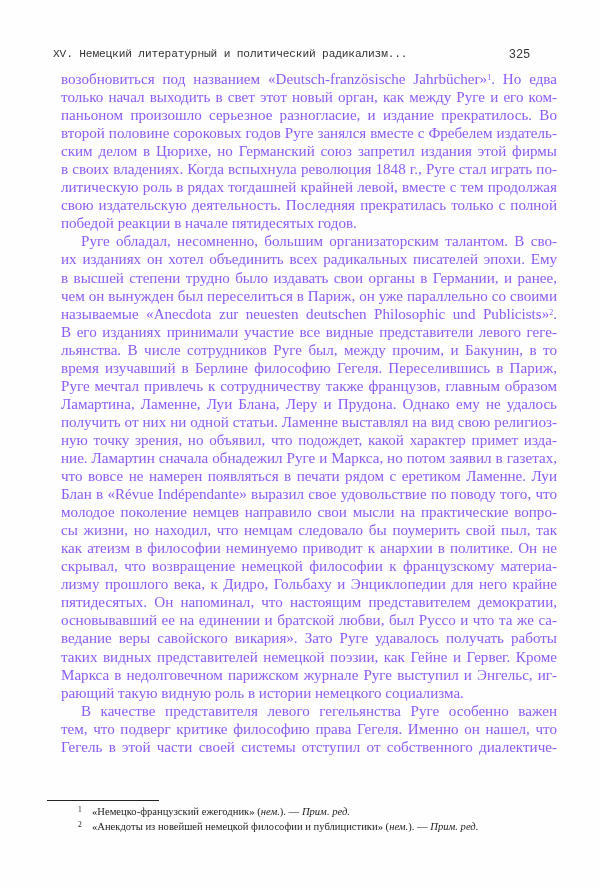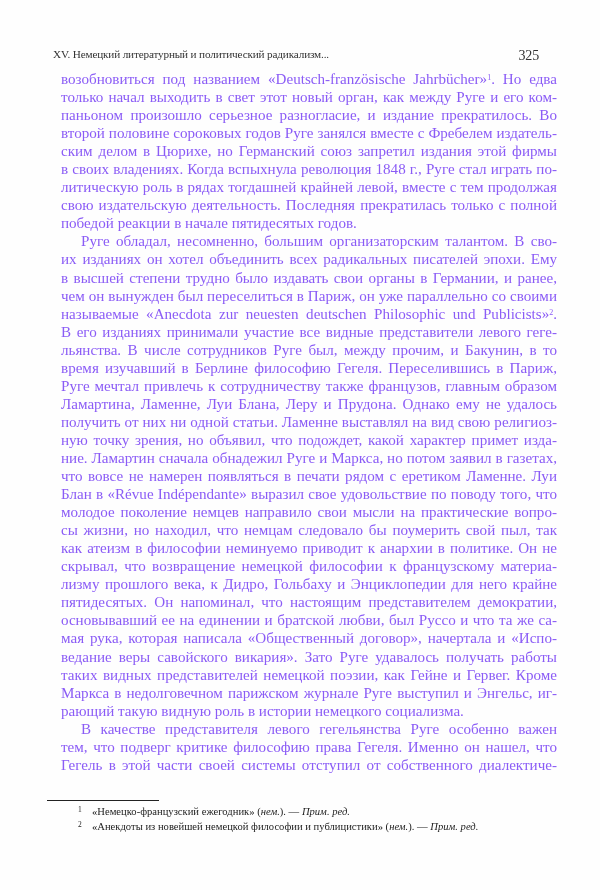--- a/index.html
+++ b/index.html
@@ -1,24 +1,24 @@
 <!DOCTYPE html>
 <html><head>
 <meta charset="utf-8">
 <style>
   html, body { margin: 0; padding: 0; background: #ffffff; }
   body { width: 600px; height: 890px; position: relative; overflow: hidden; color: #1a1a1a; }
   .page { position: absolute; left: 0; top: 0; width: 600px; height: 890px; background: #fefefe; }
   .running-head {
     position: absolute; left: 53px; top: 48px; width: 490px; height: 18px;
-    font-family: Liberation Serif, serif; font-size: 11.2px; color: #333;
+    font-family: Liberation Mono, monospace; font-size: 11.2px; color: #333;
     letter-spacing: -0.15px;
   }
   .running-head .title { position: absolute; left: 0; top: 0; white-space: nowrap; }
-  .running-head .pnum { position: absolute; right: 4px; top: 0; font-size: 14px; }
+  .running-head .pnum { position: absolute; right: 13px; top: 0; font-size: 12px; }
   .body-text {
     position: absolute; left: 61px; top: 70px; width: 496px;
     font-family: "Liberation Serif", serif; font-size: 15.1px; line-height: 18.05px;
     color: #8b5cf6;
   }
   .line { display: block; height: 18.05px; white-space: nowrap; text-align: justify; text-align-last: justify; overflow: visible; }
   .line.last { text-align-last: left; }
   .line.indent { padding-left: 20px; }
   sup { font-size: 8px; vertical-align: top; position: relative; top: -1px; }
   .fn-rule { position: absolute; left: 47px; top: 800px; width: 112px; height: 1px; background: #222; }
@@ -65,21 +65,20 @@
       <span class="line"><span>ние. Ламартин сначала обнадежил Руге и Маркса, но потом заявил в газетах,</span></span>
       <span class="line"><span>что вовсе не намерен появляться в печати рядом с еретиком Ламенне. Луи</span></span>
       <span class="line"><span>Блан в «Révue Indépendante» выразил свое удовольствие по поводу того, что</span></span>
       <span class="line"><span>молодое поколение немцев направило свои мысли на практические вопро-</span></span>
       <span class="line"><span>сы жизни, но находил, что немцам следовало бы поумерить свой пыл, так</span></span>
       <span class="line"><span>как атеизм в философии неминуемо приводит к анархии в политике. Он не</span></span>
       <span class="line"><span>скрывал, что возвращение немецкой философии к французскому материа-</span></span>
       <span class="line"><span>лизму прошлого века, к Дидро, Гольбаху и Энциклопедии для него крайне</span></span>
       <span class="line"><span>пятидесятых. Он напоминал, что настоящим представителем демократии,</span></span>
       <span class="line"><span>основывавший ее на единении и братской любви, был Руссо и что та же са-</span></span>
-      <span class="line"><span>мая рука, которая написала «Общественный договор», начертала и «Испо-</span></span>
       <span class="line"><span>ведание веры савойского викария». Зато Руге удавалось получать работы</span></span>
       <span class="line"><span>таких видных представителей немецкой поэзии, как Гейне и Гервег. Кроме</span></span>
       <span class="line"><span>Маркса в недолговечном парижском журнале Руге выступил и Энгельс, иг-</span></span>
       <span class="line last"><span>рающий такую видную роль в истории немецкого социализма.</span></span>
       <span class="line indent"><span>В качестве представителя левого гегельянства Руге особенно важен</span></span>
       <span class="line"><span>тем, что подверг критике философию права Гегеля. Именно он нашел, что</span></span>
       <span class="line"><span>Гегель в этой части своей системы отступил от собственного диалектиче-</span></span>
     </div>
 
   <div class="fn-rule"></div>

